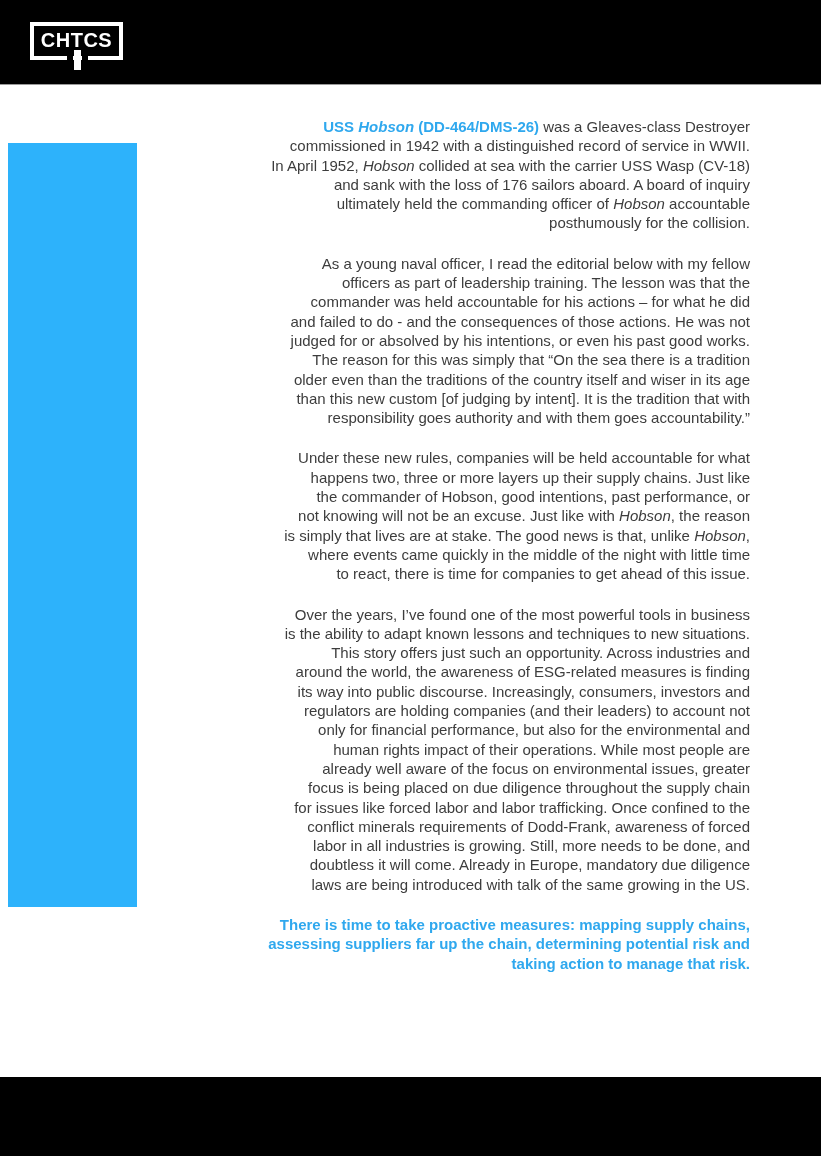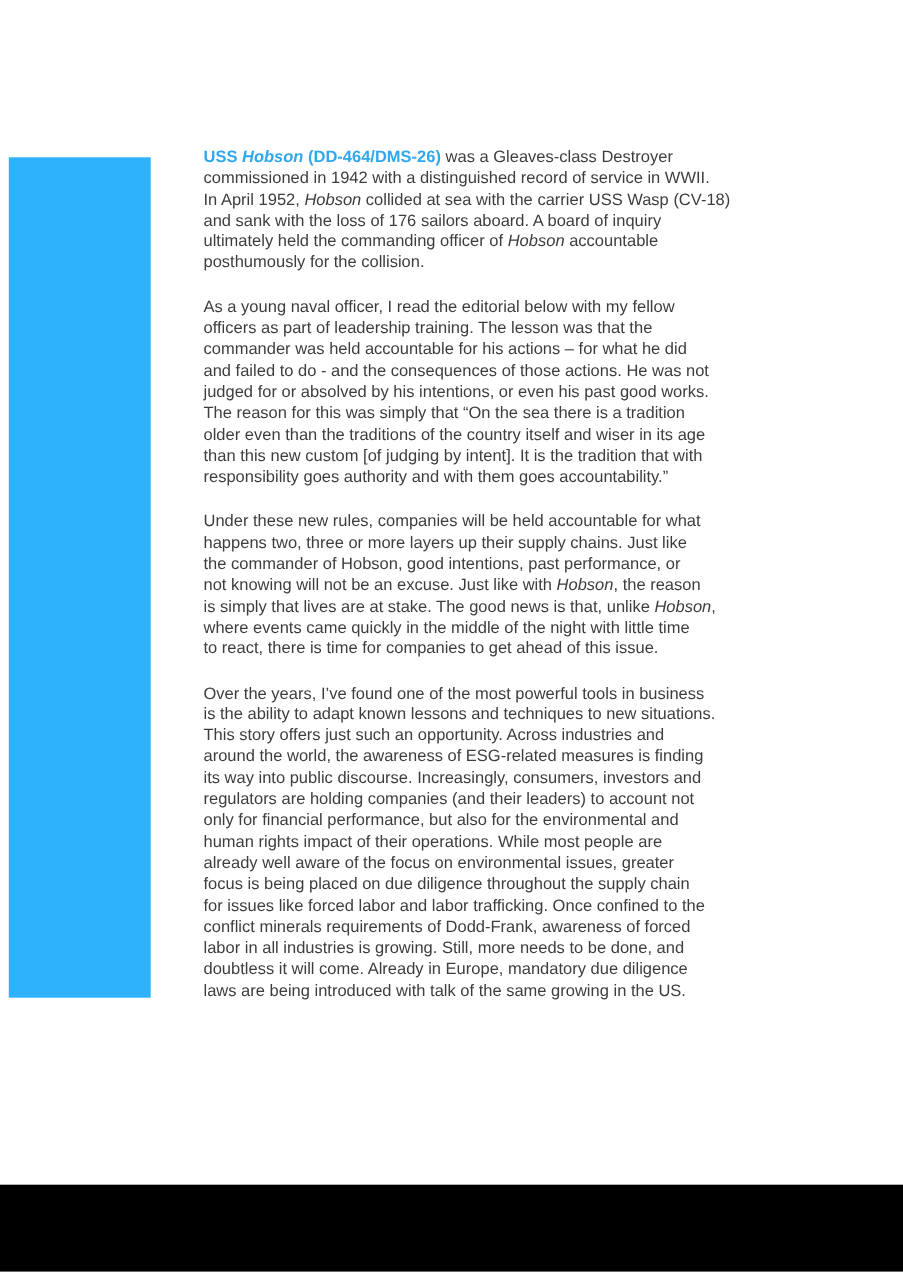--- a/index.html
+++ b/index.html
@@ -42,21 +42,21 @@
 
   
   .accent-bar {
     position: absolute; left: 8px; top: 143px;
     width: 129px; height: 764px;
     background: var(--blue-bar, #2db2fb);
   }
 
   
   .article {
-    position: absolute; left: 185px; top: 133px; width: 565px;
+    position: absolute; left: 185px; top: 117px; width: 565px; text-align: right;
   }
   .para {
     margin: 0 0 21px 0;
     font-size: 15px;
     line-height: 19.3px;
     color: var(--ink, #3d3d3d);
     white-space: pre-line;
   }
   .seg-normal { }
   .seg-italic { font-style: italic; }
@@ -68,20 +68,28 @@
   .bottom-bar {
     position: absolute; left: 0; top: 1077px; width: 821px; height: 79px;
     background: var(--bar-black, #000);
   }
 </style>
 </head>
 <body>
 
 <div class="page">
 
+  <header class="top-bar">
+    <div class="logo-box">
+      <span class="logo-text">CHTCS</span>
+      <span class="logo-notch left"></span>
+      <span class="logo-notch right"></span>
+      <span class="logo-stem"></span>
+    </div>
+  </header>
 
   <div class="accent-bar"></div>
 
   <main class="article">
       <p class="para"><span class="seg-lead">USS </span><span class="seg-lead-italic">Hobson</span><span class="seg-lead"> (DD-464/DMS-26)</span><span class="seg-normal"> was a Gleaves-class Destroyer
 commissioned in 1942 with a distinguished record of service in WWII.
 In April 1952, </span><span class="seg-italic">Hobson</span><span class="seg-normal"> collided at sea with the carrier USS Wasp (CV-18)
 and sank with the loss of 176 sailors aboard. A board of inquiry
 ultimately held the commanding officer of </span><span class="seg-italic">Hobson</span><span class="seg-normal"> accountable
 posthumously for the collision.</span></p>
@@ -109,17 +117,20 @@
 regulators are holding companies (and their leaders) to account not
 only for financial performance, but also for the environmental and
 human rights impact of their operations. While most people are
 already well aware of the focus on environmental issues, greater
 focus is being placed on due diligence throughout the supply chain
 for issues like forced labor and labor trafficking. Once confined to the
 conflict minerals requirements of Dodd-Frank, awareness of forced
 labor in all industries is growing. Still, more needs to be done, and
 doubtless it will come.  Already in Europe, mandatory due diligence
 laws are being introduced with talk of the same growing in the US.</span></p>
+      <p class="para"><span class="seg-highlight">There is time to take proactive measures: mapping supply chains,
+assessing suppliers far up the chain, determining potential risk and
+taking action to manage that risk.</span></p>
     </main>
 
   <footer class="bottom-bar"></footer>
 
 </div>
 
 </body></html>

